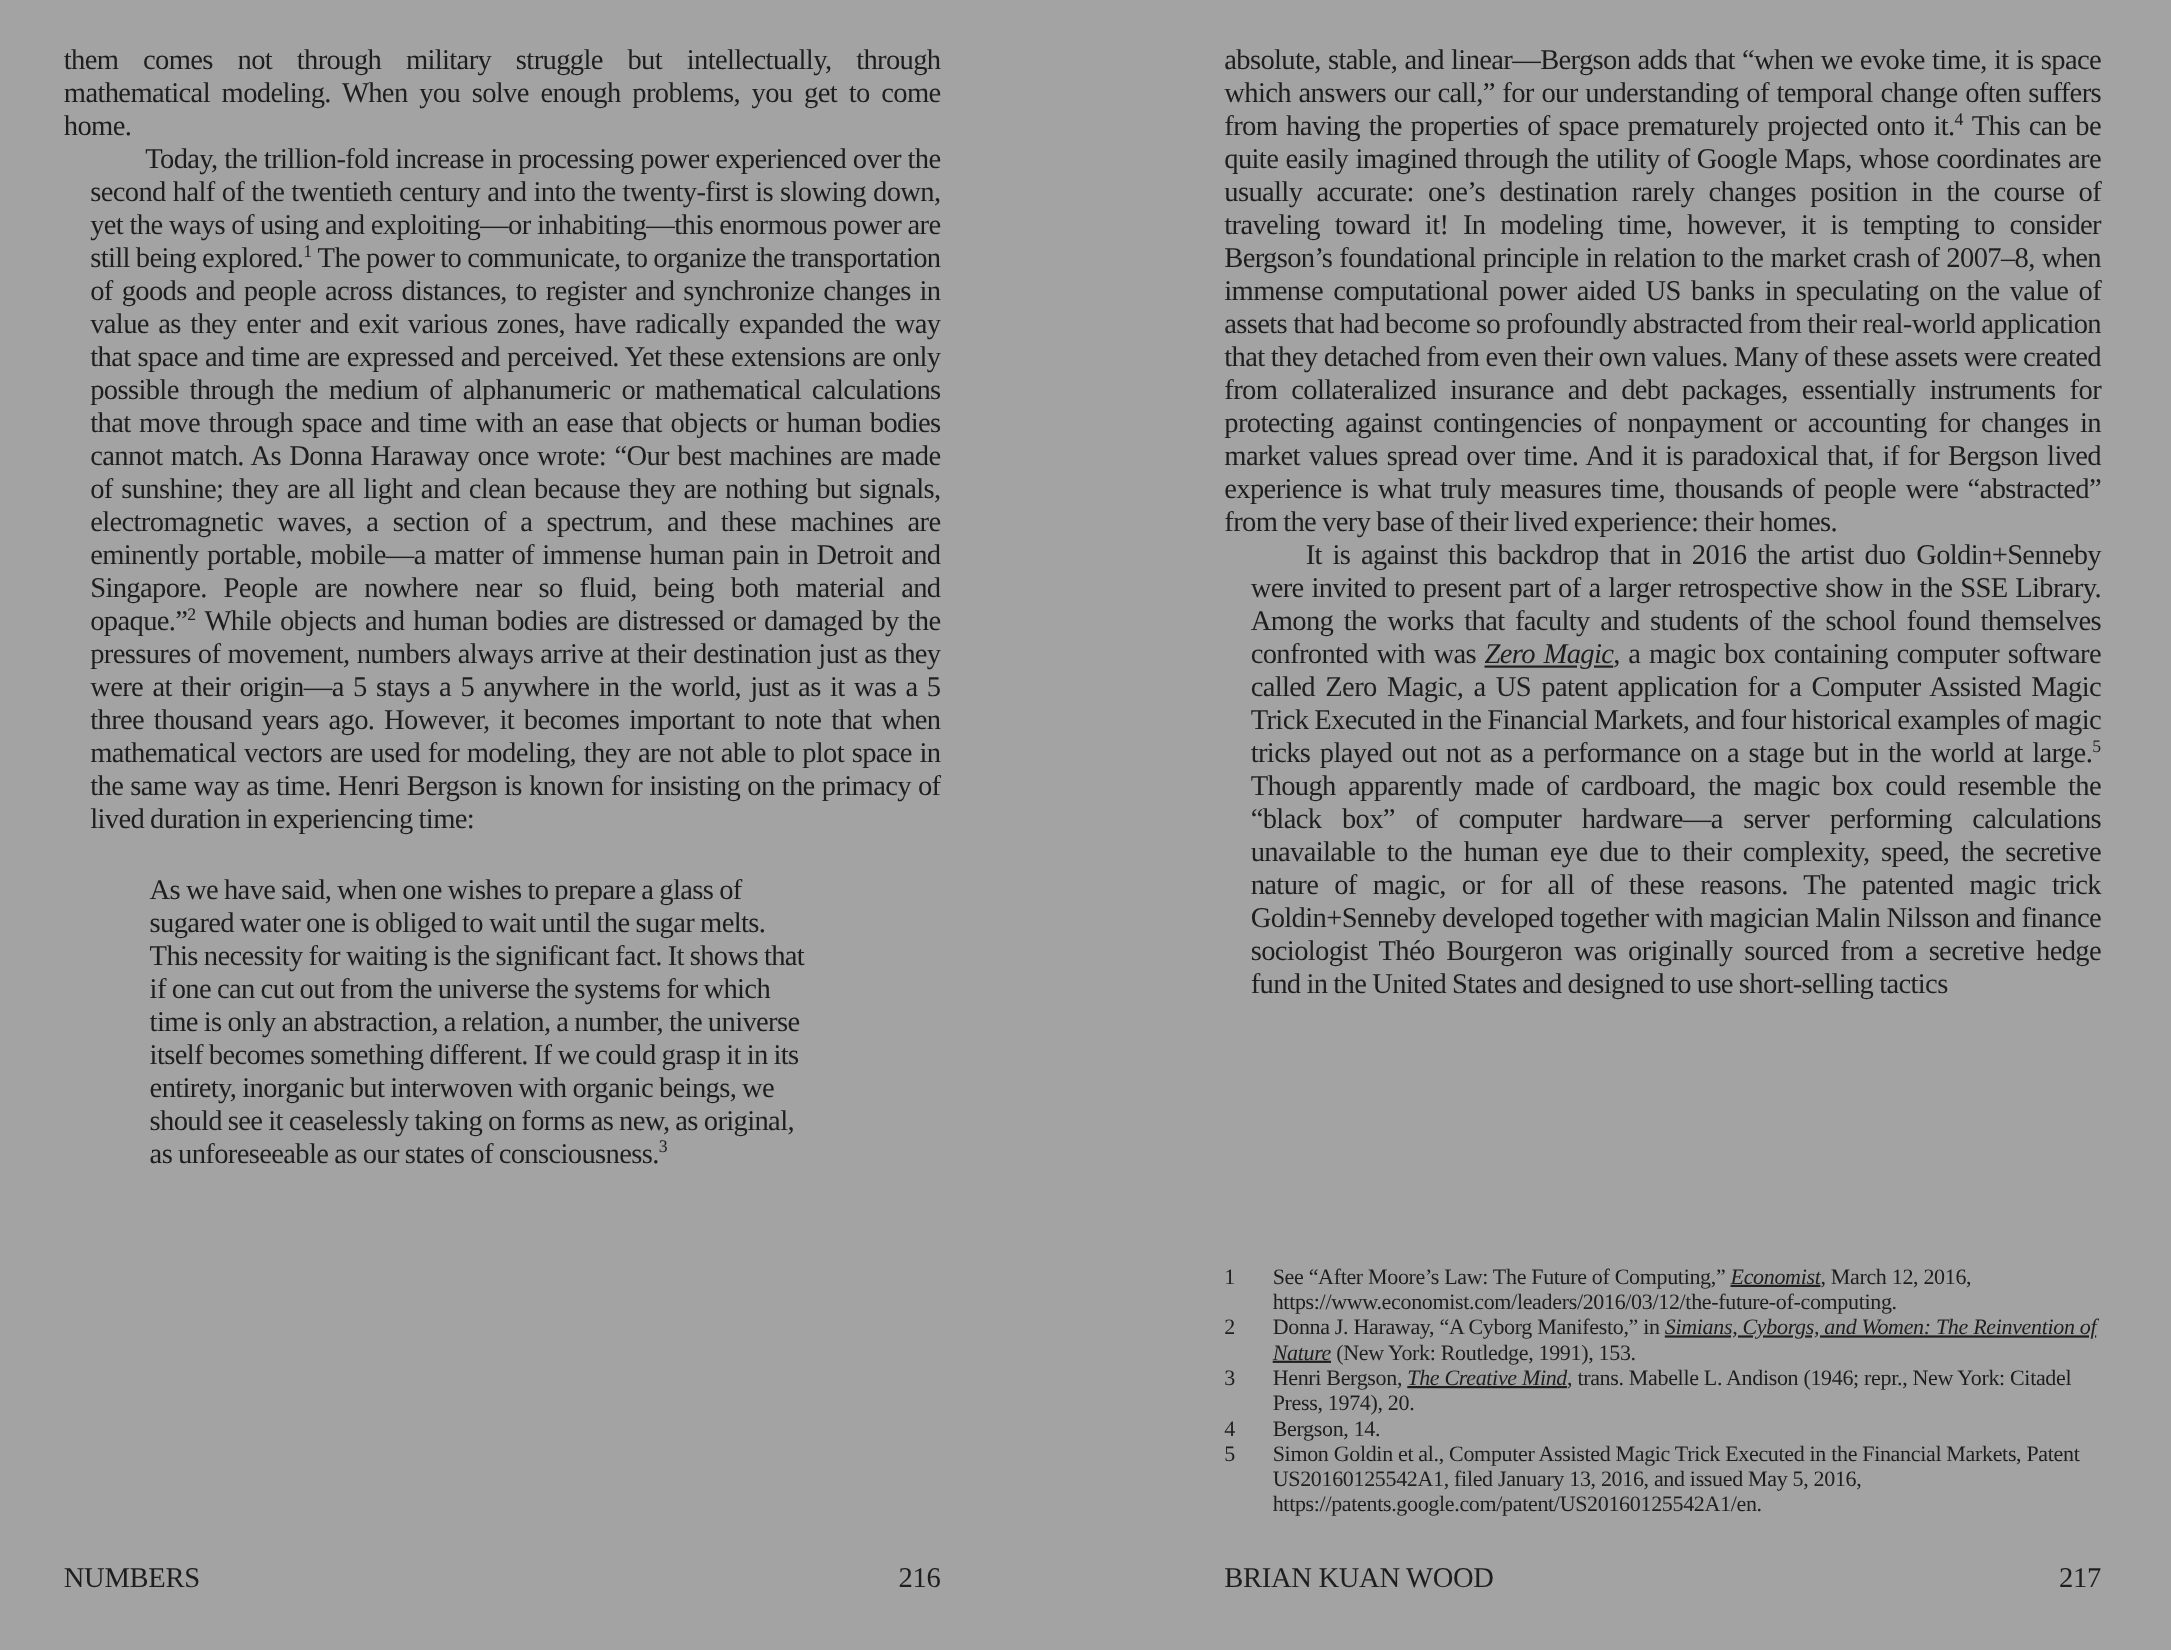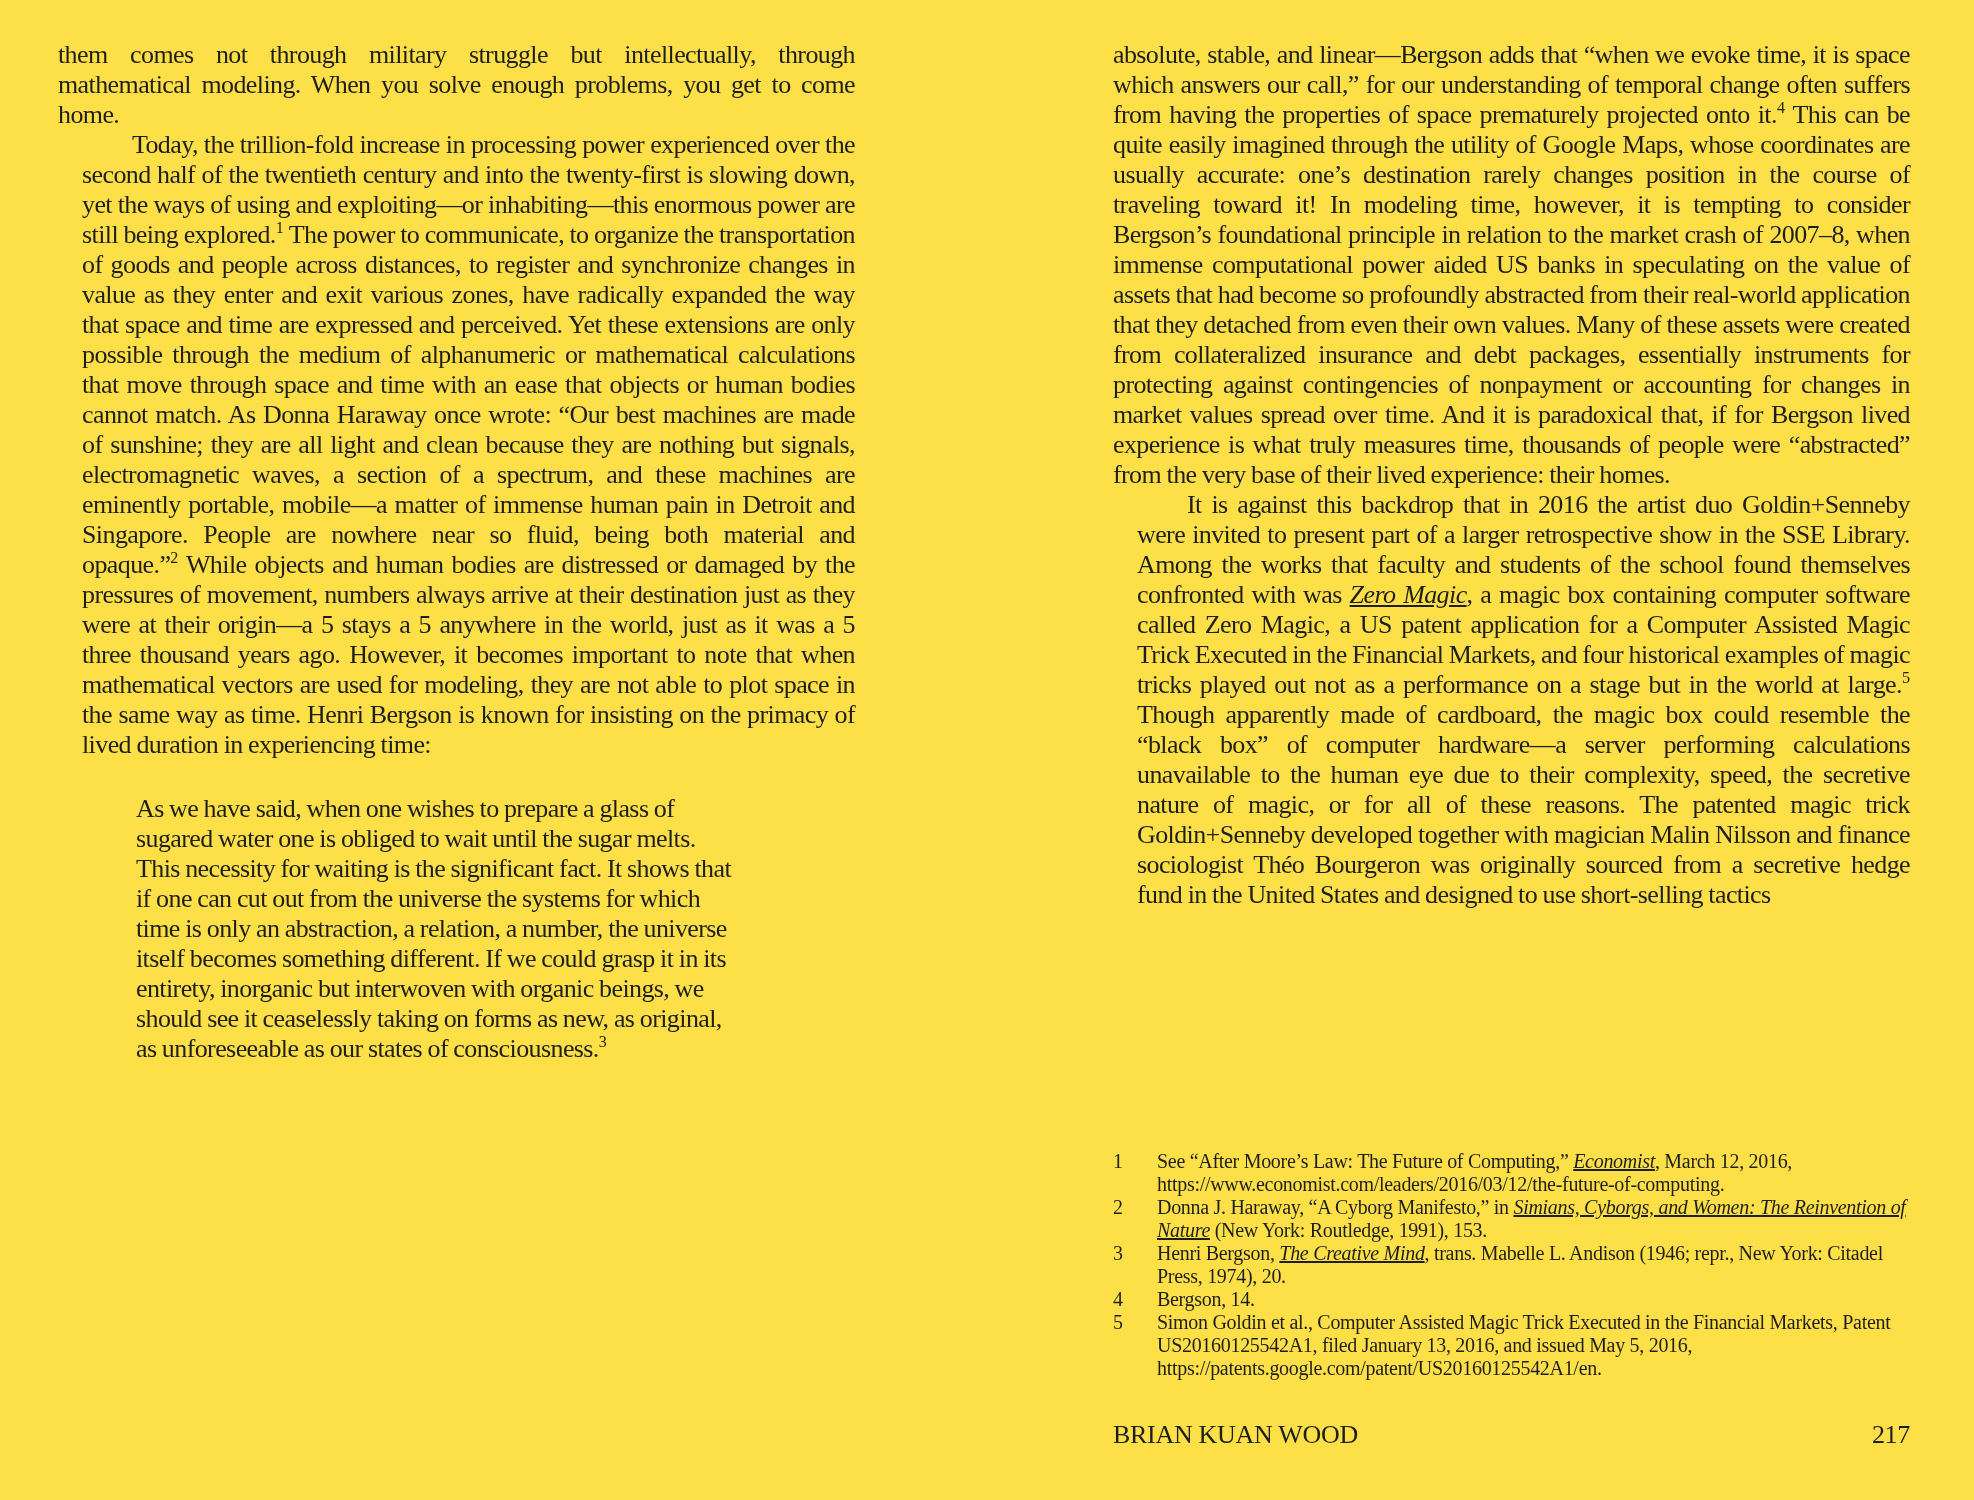--- a/index.html
+++ b/index.html
@@ -4,21 +4,21 @@
 <style>
   html, body {
     margin: 0;
     padding: 0;
     background: #ffffff;
   }
   .spread {
     position: relative;
     width: 1974px;
     height: 1500px;
-    background: #fde047;
+    background: #a3a3a3;
     color: #1e1e1e;
     font-family: "Liberation Serif", "DejaVu Serif", serif;
     overflow: hidden;
   }
   .page {
     position: absolute;
     top: 0;
     height: 1500px;
     width: 797px;
   }
@@ -83,20 +83,24 @@
 <body>
 
 <div class="spread">
 
   <section class="page page-left">
     <div class="body-text">
       <p class="para"><span>them comes not through military struggle but intellectually, through mathematical modeling. When you solve enough problems, you get to come home.</span></p>
       <p class="para indent"><span>Today, the trillion-fold increase in processing power experienced over the second half of the twentieth century and into the twenty-first is slowing down, yet the ways of using and exploiting—or inhabiting—this enormous power are still being explored.</span><sup>1</sup><span> The power to communicate, to organize the transportation of goods and people across distances, to register and synchronize changes in value as they enter and exit various zones, have radically expanded the way that space and time are expressed and perceived. Yet these extensions are only possible through the medium of alphanumeric or mathematical calculations that move through space and time with an ease that objects or human bodies cannot match. As Donna Haraway once wrote: “Our best machines are made of sunshine; they are all light and clean because they are nothing but signals, electromagnetic waves, a section of a spectrum, and these machines are eminently portable, mobile—a matter of immense human pain in Detroit and Singapore. People are nowhere near so fluid, being both material and opaque.”</span><sup>2</sup><span> While objects and human bodies are distressed or damaged by the pressures of movement, numbers always arrive at their destination just as they were at their origin—a 5 stays a 5 anywhere in the world, just as it was a 5 three thousand years ago. However, it becomes important to note that when mathematical vectors are used for modeling, they are not able to plot space in the same way as time. Henri Bergson is known for insisting on the primacy of lived duration in experiencing time:</span></p>
       <blockquote class="quote"><span>As we have said, when one wishes to prepare a glass of sugared water one is obliged to wait until the sugar melts. This necessity for waiting is the significant fact. It shows that if one can cut out from the universe the systems for which time is only an abstraction, a relation, a number, the universe itself becomes something different. If we could grasp it in its entirety, inorganic but interwoven with organic beings, we should see it ceaselessly taking on forms as new, as original, as unforeseeable as our states of consciousness.</span><sup>3</sup></blockquote>
     </div>
+    <footer class="page-footer">
+      <span>NUMBERS</span>
+      <span>216</span>
+    </footer>
   </section>
 
   <section class="page page-right">
     <div class="body-text">
       <p class="para"><span>absolute, stable, and linear—Bergson adds that “when we evoke time, it is space which answers our call,” for our understanding of temporal change often suffers from having the properties of space prematurely projected onto it.</span><sup>4</sup><span> This can be quite easily imagined through the utility of Google Maps, whose coordinates are usually accurate: one’s destination rarely changes position in the course of traveling toward it! In modeling time, however, it is tempting to consider Bergson’s foundational principle in relation to the market crash of 2007–8, when immense computational power aided US banks in speculating on the value of assets that had become so profoundly abstracted from their real-world application that they detached from even their own values. Many of these assets were created from collateralized insurance and debt packages, essentially instruments for protecting against contingencies of nonpayment or accounting for changes in market values spread over time. And it is paradoxical that, if for Bergson lived experience is what truly measures time, thousands of people were “abstracted” from the very base of their lived experience: their homes.</span></p>
       <p class="para indent"><span>It is against this backdrop that in 2016 the artist duo Goldin+Senneby were invited to present part of a larger retrospective show in the SSE Library. Among the works that faculty and students of the school found themselves confronted with was </span><i>Zero Magic</i><span>, a magic box containing computer software called Zero Magic, a US patent application for a Computer Assisted Magic Trick Executed in the Financial Markets, and four historical examples of magic tricks played out not as a performance on a stage but in the world at large.</span><sup>5</sup><span> Though apparently made of cardboard, the magic box could resemble the “black box” of computer hardware—a server performing calculations unavailable to the human eye due to their complexity, speed, the secretive nature of magic, or for all of these reasons. The patented magic trick Goldin+Senneby developed together with magician Malin Nilsson and finance sociologist Théo Bourgeron was originally sourced from a secretive hedge fund in the United States and designed to use short-selling tactics</span></p>
     </div>
 
     <ol class="footnotes">
       <li class="footnote">

